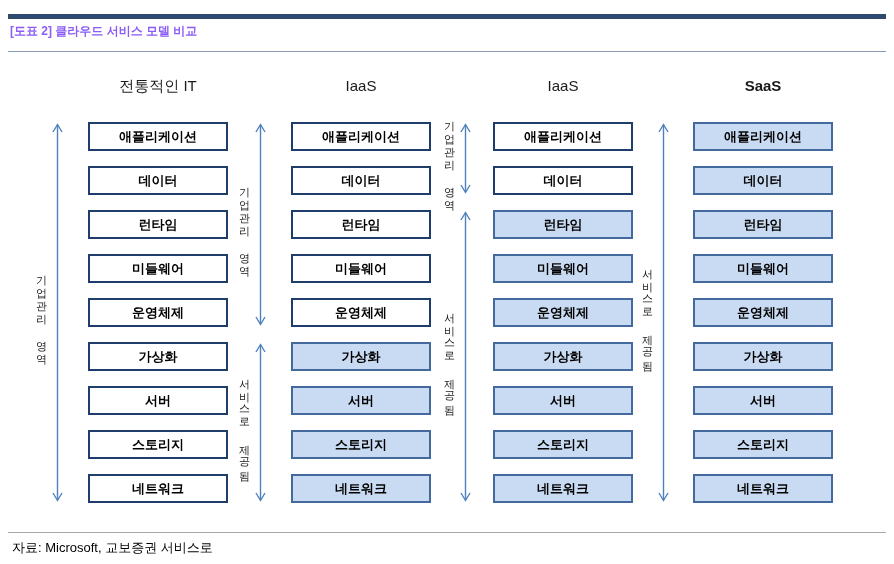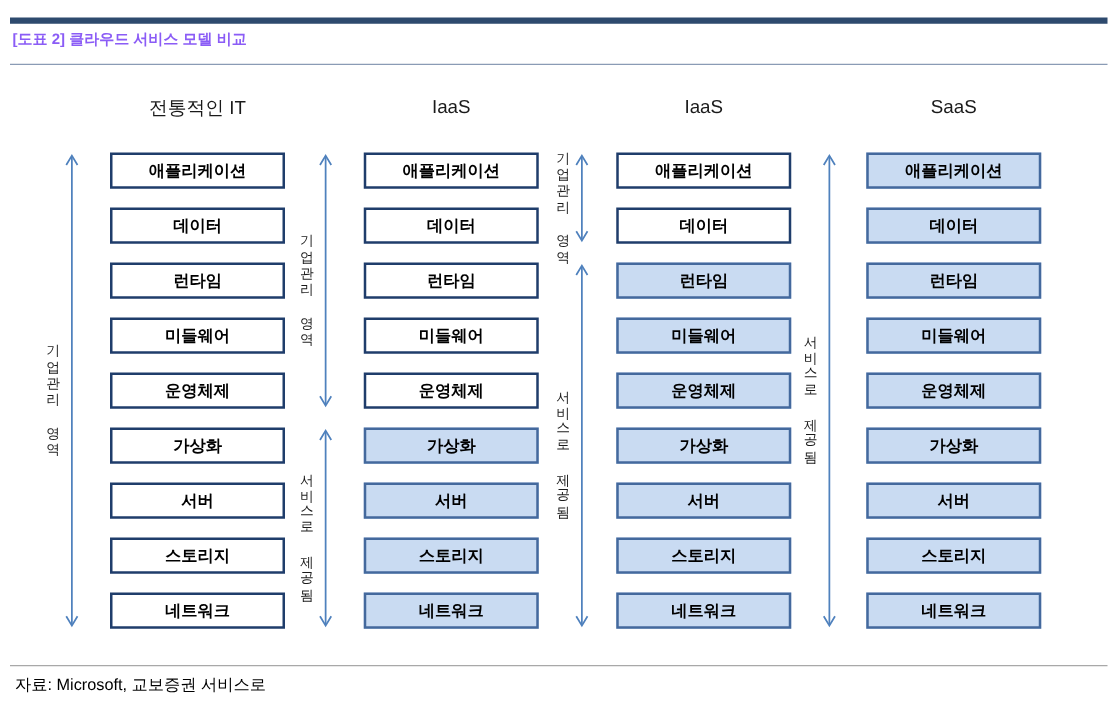--- a/index.html
+++ b/index.html
@@ -111,21 +111,21 @@
       <polyline points="2,10 6.5,2.5 11,10" stroke="#4F81BD" stroke-width="1.4" fill="none"></polyline>
       <polyline points="2,63 6.5,70.5 11,63" stroke="#4F81BD" stroke-width="1.4" fill="none"></polyline>
     </svg>
     <div class="vlabel" style="left: 449px; top: 158.5px;">기업관리 영역</div>
     <svg class="scope-arrow" width="13" height="293" style="left: 459px; top: 210px;">
       <line x1="6.5" y1="3" x2="6.5" y2="290" stroke="#4F81BD" stroke-width="1.4" fill="none"></line>
       <polyline points="2,10 6.5,2.5 11,10" stroke="#4F81BD" stroke-width="1.4" fill="none"></polyline>
       <polyline points="2,283 6.5,290.5 11,283" stroke="#4F81BD" stroke-width="1.4" fill="none"></polyline>
     </svg>
     <div class="vlabel" style="left: 449px; top: 356.5px;">서비스로 제공됨</div>
-    <div class="col-header" style="left: 693px;">SaaS</div>
+    <div class="col-header" style="left: 693px; font-weight: bold;">SaaS</div>
     <div class="layer-box service" style="left: 693px; top: 122px;">애플리케이션</div>
     <div class="layer-box service" style="left: 693px; top: 166px;">데이터</div>
     <div class="layer-box service" style="left: 693px; top: 210px;">런타임</div>
     <div class="layer-box service" style="left: 693px; top: 254px;">미들웨어</div>
     <div class="layer-box service" style="left: 693px; top: 298px;">운영체제</div>
     <div class="layer-box service" style="left: 693px; top: 342px;">가상화</div>
     <div class="layer-box service" style="left: 693px; top: 386px;">서버</div>
     <div class="layer-box service" style="left: 693px; top: 430px;">스토리지</div>
     <div class="layer-box service" style="left: 693px; top: 474px;">네트워크</div>
     <svg class="scope-arrow" width="13" height="381" style="left: 657px; top: 122px;">

